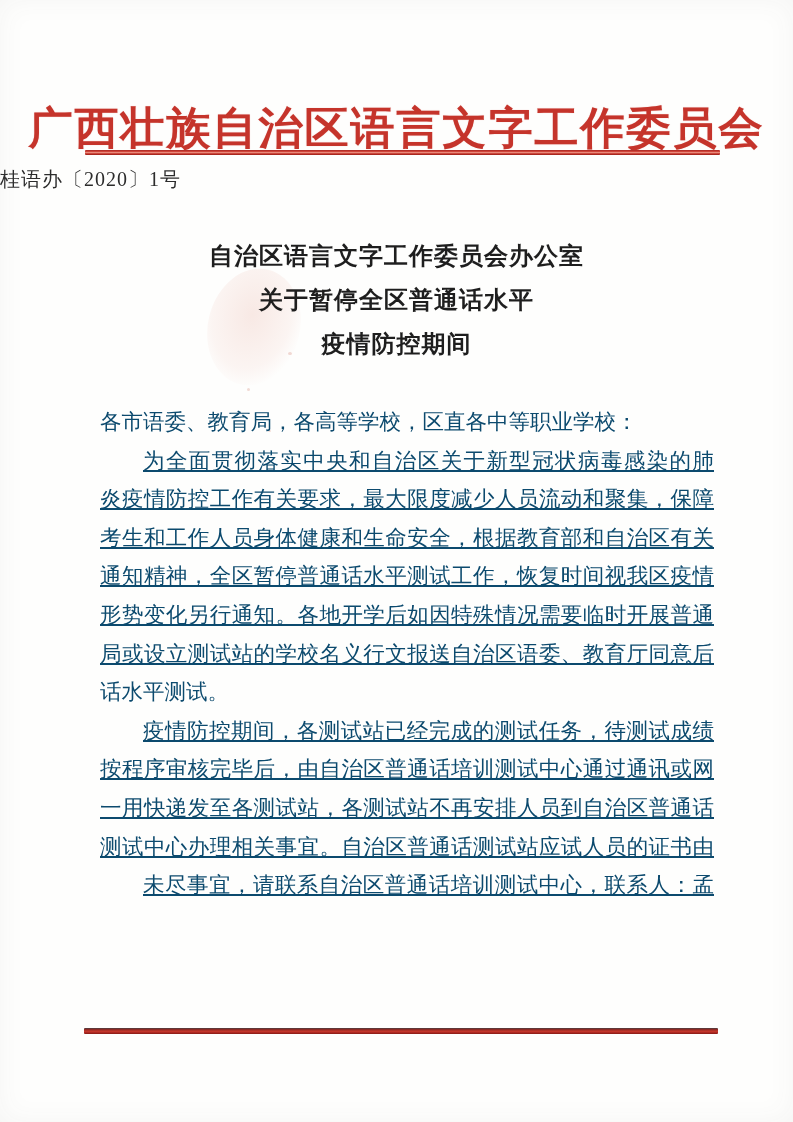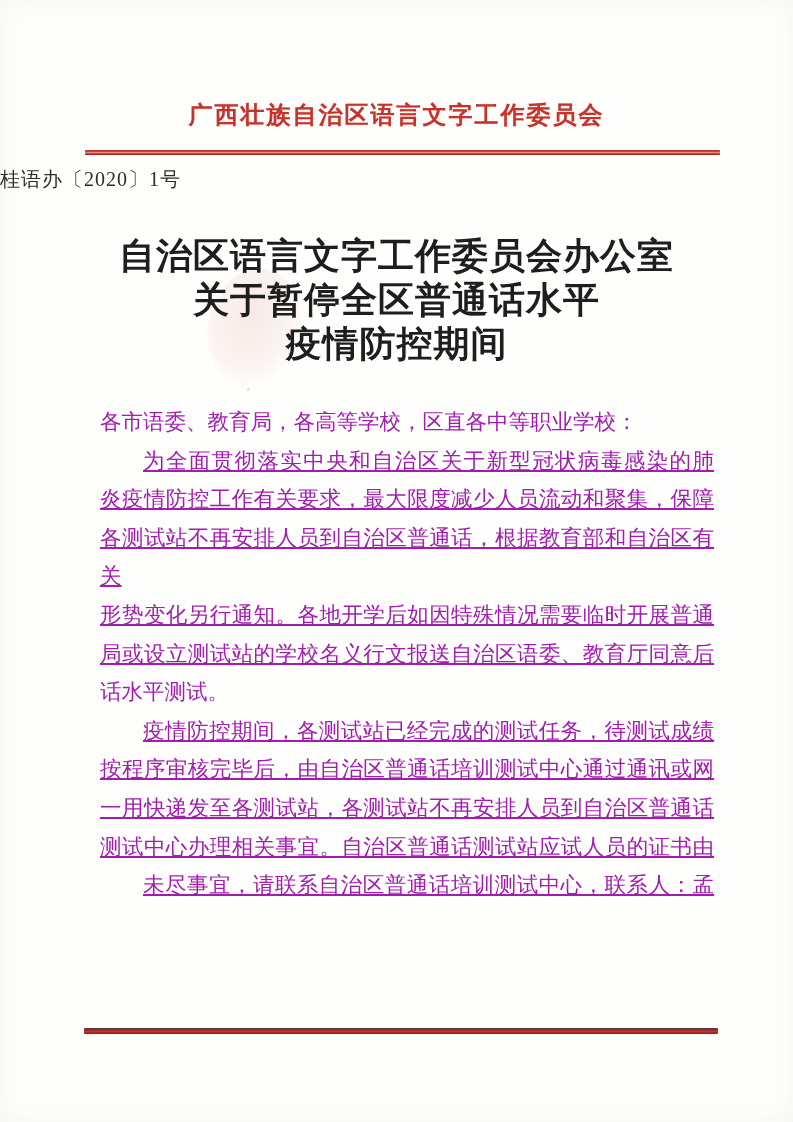--- a/index.html
+++ b/index.html
@@ -10,39 +10,39 @@
     position:relative;overflow:hidden;
   }
   .page{
     position:absolute;inset:0;
     background:#fefefd;
     box-shadow:inset 0 0 28px rgba(80,80,80,0.05);
   }
   .letterhead{
     position:absolute;top:99px;left:0;right:0;
     text-align:center;
-    font-size:24px;font-weight:bold;
+    font-size:44px;font-weight:bold;
     letter-spacing:2px;
     color:var(--red,#c5342b);
     text-shadow:0 0 1px rgba(197,52,43,0.35);
   }
   .rule-top{
     position:absolute;top:150px;left:85px;width:635px;height:5px;
     background:linear-gradient(to bottom,#a62420 0%,#d0453a 30%,#eb9182 52%,#c33227 75%,#97201b 100%);
     border-radius:1px;
   }
   .doc-number{
     position:absolute;top:166px;left:0;right:113px;
     font-size:20px;color:#2c2c2c;
     letter-spacing:1px;
   }
   .notice-title{
     position:absolute;top:234px;left:0;right:0;
     text-align:center;
-    font-size:36px;font-weight:bold;
+    font-size:24px;font-weight:bold;
     line-height:44px;
     letter-spacing:1px;
     color:#1e1e1e;
   }
   .notice-body{
     position:absolute;top:403px;left:100px;width:614px;
     font-size:21.5px;
     line-height:38.6px;
     color:#363636;
   }
@@ -87,25 +87,26 @@
   <div class="speck s1"></div>
   <div class="speck s2"></div>
   <div class="speck s3"></div>
 
   <div class="notice-title" style="color: rgb(30, 30, 30);">
       <div class="title-line">自治区语言文字工作委员会办公室</div>
       <div class="title-line">关于暂停全区普通话水平</div>
       <div class="title-line">疫情防控期间</div>
     </div>
 
-  <div class="notice-body" style="color: #a21caf;">
+  <div class="notice-body" style="color: #0c4a6e;">
       <div class="body-line">各市语委、教育局，各高等学校，区直各中等职业学校：</div>
       <div class="body-line just indent">为全面贯彻落实中央和自治区关于新型冠状病毒感染的肺</div>
       <div class="body-line just">炎疫情防控工作有关要求，最大限度减少人员流动和聚集，保障</div>
-      <div class="body-line just">各测试站不再安排人员到自治区普通话，根据教育部和自治区有关</div>
+      <div class="body-line just">考生和工作人员身体健康和生命安全，根据教育部和自治区有关</div>
+      <div class="body-line just">通知精神，全区暂停普通话水平测试工作，恢复时间视我区疫情</div>
       <div class="body-line just">形势变化另行通知。各地开学后如因特殊情况需要临时开展普通</div>
       <div class="body-line just">局或设立测试站的学校名义行文报送自治区语委、教育厅同意后</div>
       <div class="body-line">话水平测试。</div>
       <div class="body-line just indent">疫情防控期间，各测试站已经完成的测试任务，待测试成绩</div>
       <div class="body-line just">按程序审核完毕后，由自治区普通话培训测试中心通过通讯或网</div>
       <div class="body-line just">一用快递发至各测试站，各测试站不再安排人员到自治区普通话</div>
       <div class="body-line just">测试中心办理相关事宜。自治区普通话测试站应试人员的证书由</div>
       <div class="body-line just indent">未尽事宜，请联系自治区普通话培训测试中心，联系人：孟</div>
     </div>
 

